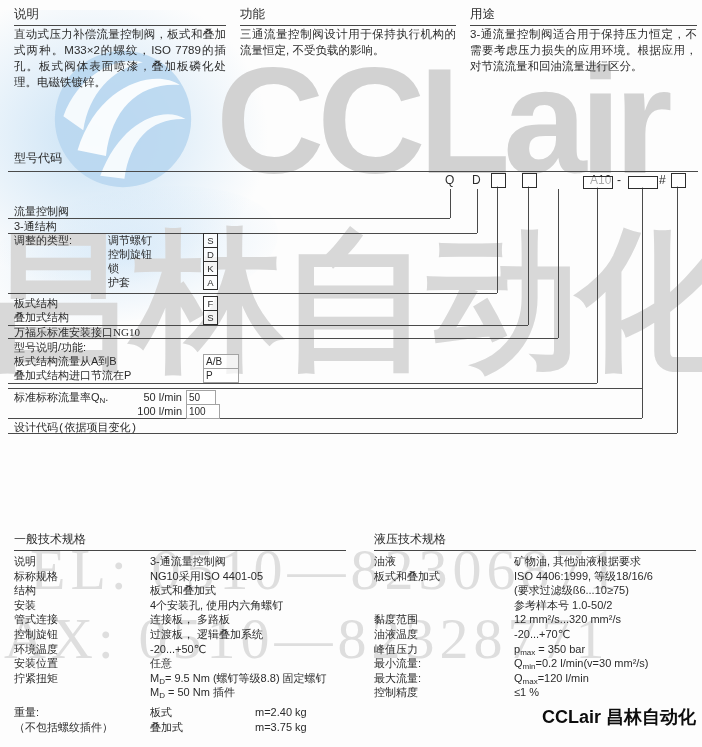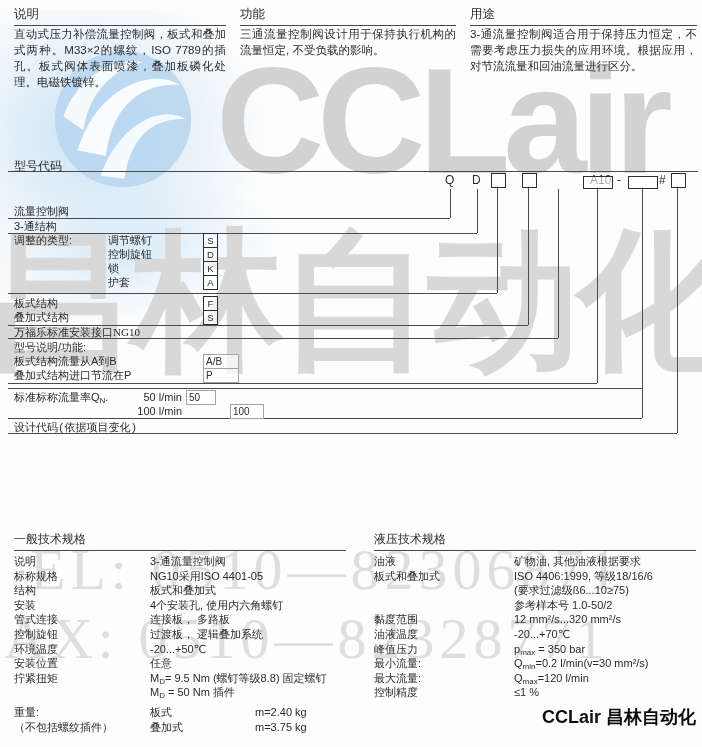--- a/index.html
+++ b/index.html
@@ -73,21 +73,21 @@
   </div>
   <div class="ct hcol" style="left:240px;top:6px;width:216px;">
     <div class="htitle">功能</div>
     <p class="hbody">三通流量控制阀设计用于保持执行机构的流量恒定, 不受负载的影响。</p>
   </div>
   <div class="ct hcol" style="left:470px;top:6px;width:227px;">
     <div class="htitle">用途</div>
     <p class="hbody">3-通流量控制阀适合用于保持压力恒定，不需要考虑压力损失的应用环境。根据应用，对节流流量和回油流量进行区分。</p>
   </div>
 
-  <div class="ct sec-title" style="left:14px;top:158px;">型号代码</div>
+  <div class="ct sec-title" style="left:14px;top:150px;">型号代码</div>
   <div class="hline" style="left:8px;top:171px;width:690px;"></div>
 
   <div class="codetxt" style="left:445px;top:174px;">Q</div>
   <div class="codetxt" style="left:472px;top:174px;">D</div>
   <div class="ebox" style="left:491px;top:173px;width:13px;height:13px;"></div>
   <div class="ebox" style="left:522px;top:173px;width:13px;height:13px;"></div>
   <div class="codetxt" style="left:546px;top:174px;margin-left:44px;">A10</div>
   <div class="ebox" style="left:583px;top:176px;width:28px;height:11px;"></div>
   <div class="codetxt" style="left:617px;top:174px;">-</div>
   <div class="ebox" style="left:628px;top:176px;width:28px;height:11px;"></div>
@@ -138,21 +138,21 @@
   <div class="vbox" style="left:203px;top:354px;width:32px;">A/B</div>
   <div class="mrow" style="left:14px;top:369px;">叠加式结构进口节流在P</div>
   <div class="vbox" style="left:203px;top:368px;width:32px;">P</div>
 
   <div class="mrow" style="left:14px;top:391px;">
     <span>标准标称流量率Q</span><sub>N</sub><span>.</span>
   </div>
   <div class="mrow" style="left:110px;top:391px;width:72px;text-align:right;">50 l/min</div>
   <div class="vbox" style="left:186px;top:390px;width:26px;">50</div>
   <div class="mrow" style="left:110px;top:405px;width:72px;text-align:right;">100 l/min</div>
-  <div class="vbox" style="left:186px;top:404px;width:30px;margin-left:44px;">100</div>
+  <div class="vbox" style="left:186px;top:404px;width:30px;">100</div>
 
   <div class="mrow" style="left:14px;top:422px;font-family:Liberation Mono, monospace;">设计代码(依据项目变化)</div>
 
   <div class="spec" style="left:14px;top:531px;width:346px;">
     <div class="stitle" style="width:332px;">一般技术规格</div>
     <div class="srow">
         <span class="lb">说明</span>
         <span>3-通流量控制阀</span>
       </div>
     <div class="srow">

